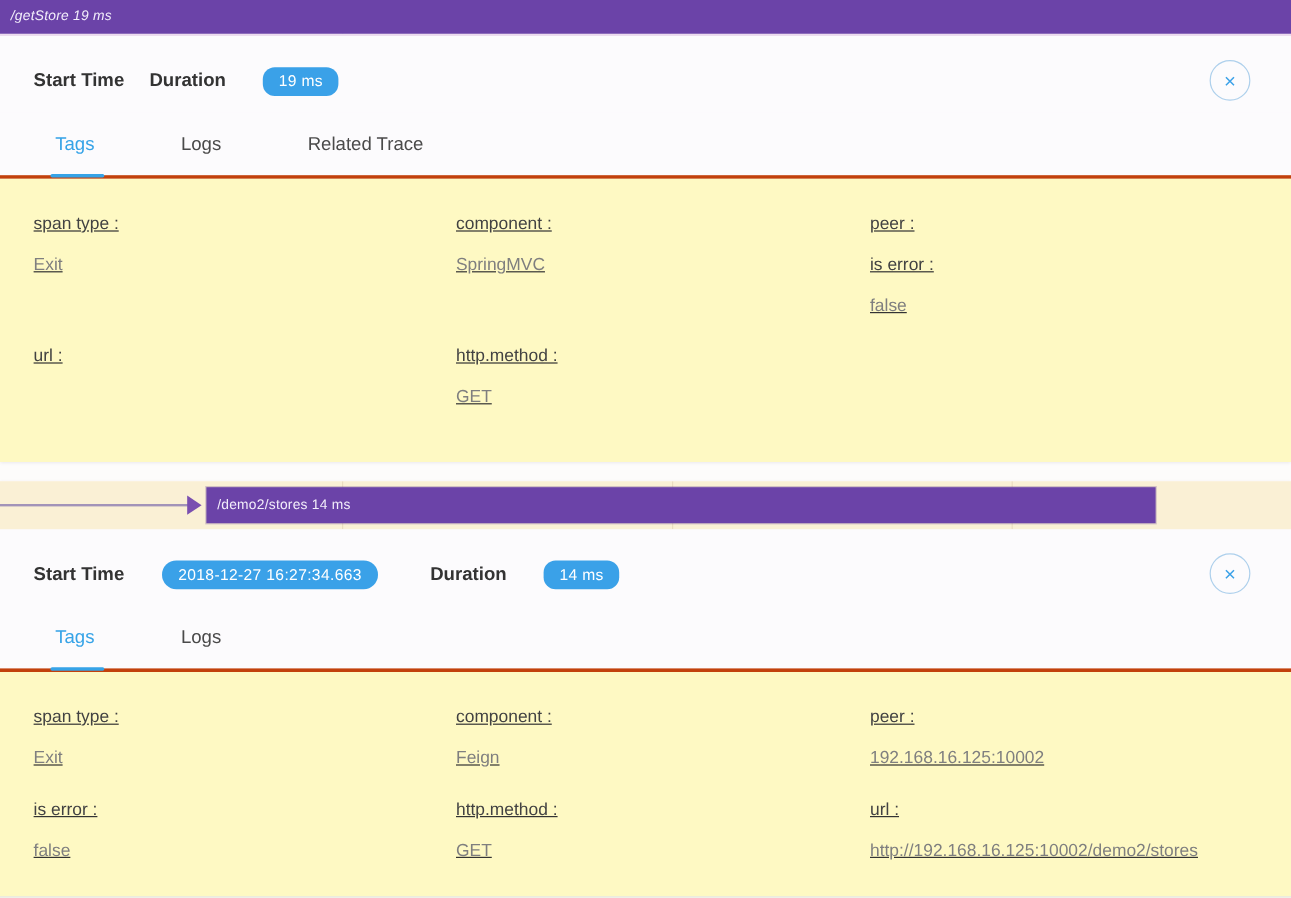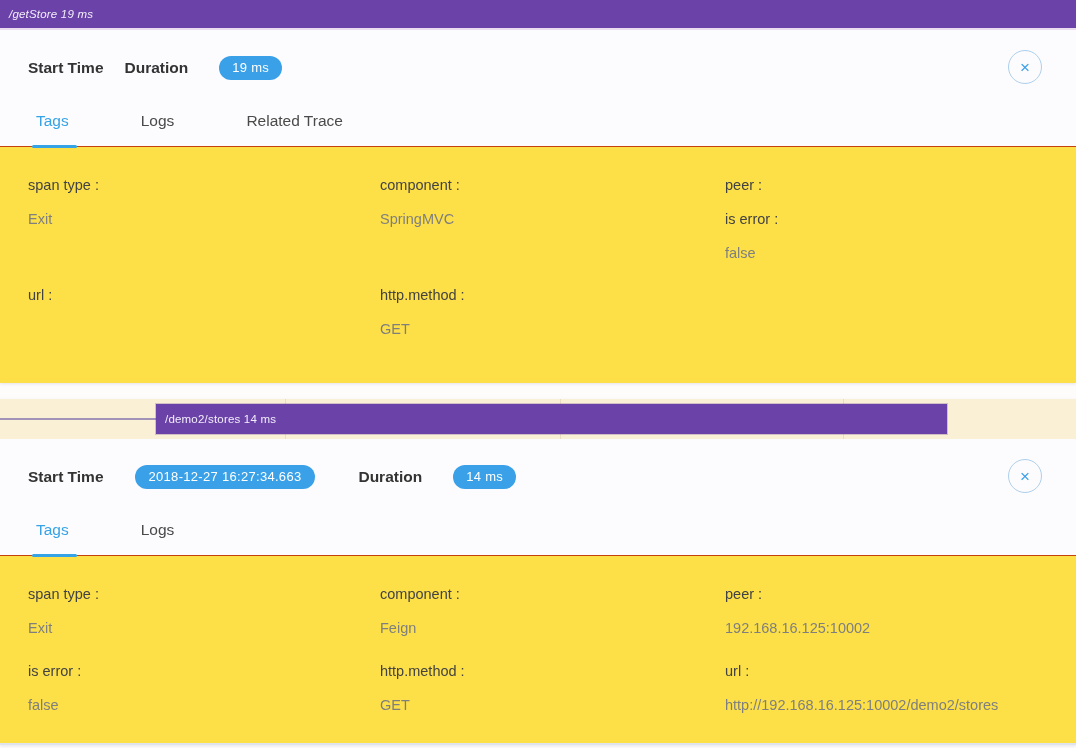--- a/index.html
+++ b/index.html
@@ -19,57 +19,57 @@
   .timeline-1 { height:30px; background:#6b43a8; border-bottom:2px solid #ecdcef;font-style:italic; }
   .timeline-2 { height:40px; background:#faf0d5; }
   .tick { position:absolute; top:0; bottom:0; width:1px; background:rgba(40,20,70,.14); }
   .timeline-2 .tick { background:rgba(120,90,40,.12); }
   .span-bar {
     position:absolute; display:flex; align-items:center;
     background:#6b43a8; color:#f3eefb; font-size:11.5px; letter-spacing:.2px;
     padding-left:9px; white-space:nowrap; cursor:pointer;
   }
   .span-bar.full { left:0; right:0; top:0; bottom:0; }
-  .span-bar.partial { left:156px; width:791px; top:5px; height:30px; box-shadow:0 0 0 1px rgba(90,50,140,.25); }
+  .span-bar.partial { left:172px; width:791px; top:5px; height:30px; box-shadow:0 0 0 1px rgba(90,50,140,.25); }
   .arrow-line { position:absolute; left:0; top:19px; width:158px; height:2px; background:#a293b8; }
   .arrow-head {
     position:absolute; left:156px; top:12px; width:0; height:0;
     border-left:12px solid #7a4fb0; border-top:8px solid transparent; border-bottom:8px solid transparent;
   }
 
   
   .panel-body { background:#fcfbfd; }
   .header-row { display:flex; align-items:center; padding:21px 28px 10px 28px; position:relative; height:64px;gap:21px; }
   .hlabel { font-size:15.5px; font-weight:700; color:#333; }
   .badge {
     background:#3aa1e8; color:#fff; font-size:13px; letter-spacing:.3px;
     border-radius:13px; padding:4px 14px 5px 14px; margin:0 22px 0 10px; white-space:nowrap;
   }
-  .badge.small { padding:4px 13px 5px 13px; }
+  .badge.small { padding:4px 13px 5px 13px;border-radius:10px; }
   .close-btn {
     position:absolute; right:34px; top:20px; width:34px; height:34px;
     border-radius:50%; border:1px solid #aed0ec; background:transparent;
     color:#3aa1e8; font-size:17px; line-height:31px; text-align:center; cursor:pointer;
     font-family:"Liberation Sans", sans-serif;
   }
 
   
-  .tabs { display:flex; padding:18px 0 0 36px; border-bottom:1px solid #c2410c; background:#fcfbfd; }
+  .tabs { display:flex; padding:18px 0 0 46px; border-bottom:3px solid #c2410c; background:#fcfbfd; }
   .tab {
     font-size:15.5px; color:#4a4a4a; margin-right:72px; padding-bottom:16px;
     position:relative; cursor:pointer; white-space:nowrap;
   }
   .tab.active { color:#36a3e7; }
   .tab.active::after {
     content:""; position:absolute; left:-4px; right:-8px; bottom:-2px;
     height:3px; background:#36a3e7; border-radius:2px;
   }
 
   
-  .content { background:#fde047; display:grid; grid-template-columns:352px 345px 1fr; padding:28px 10px 30px 28px; }
+  .content { background:#fef9c3; display:grid; grid-template-columns:352px 345px 1fr; padding:28px 10px 30px 28px;text-decoration:underline; }
   .panel-2 .content { padding-bottom:14px; border-bottom:2px solid #dfe3ee; }
   .col { min-width:0; }
   .label { font-size:14.5px; color:#424242; font-weight:500; line-height:20px; margin-bottom:14px; white-space:nowrap; }
   .value { font-size:14.5px; color:#7f7f7f; line-height:20px; margin-bottom:14px; white-space:nowrap; overflow:visible; }
   .spacer-lg { height:42px; }
   .spacer-sm { height:9px; }
 </style>
 </head>
 <body>
 

